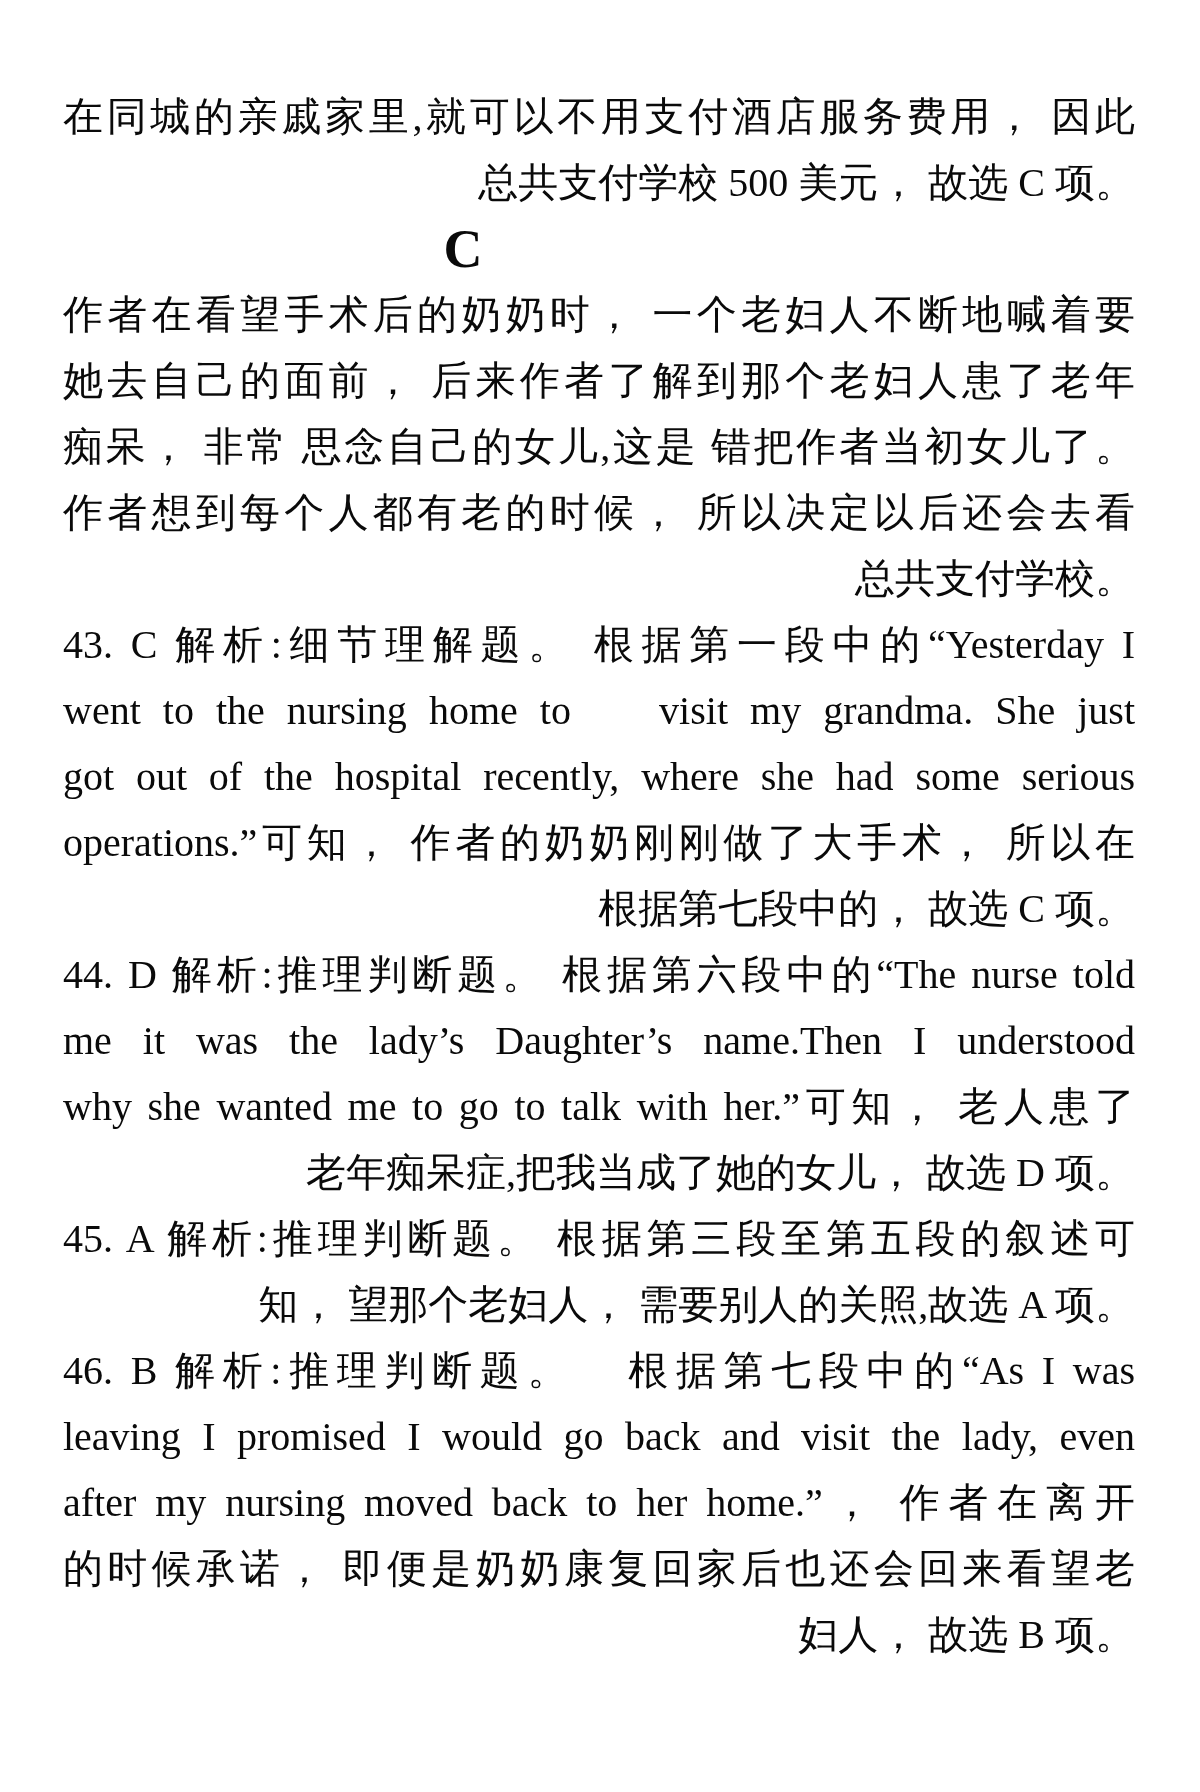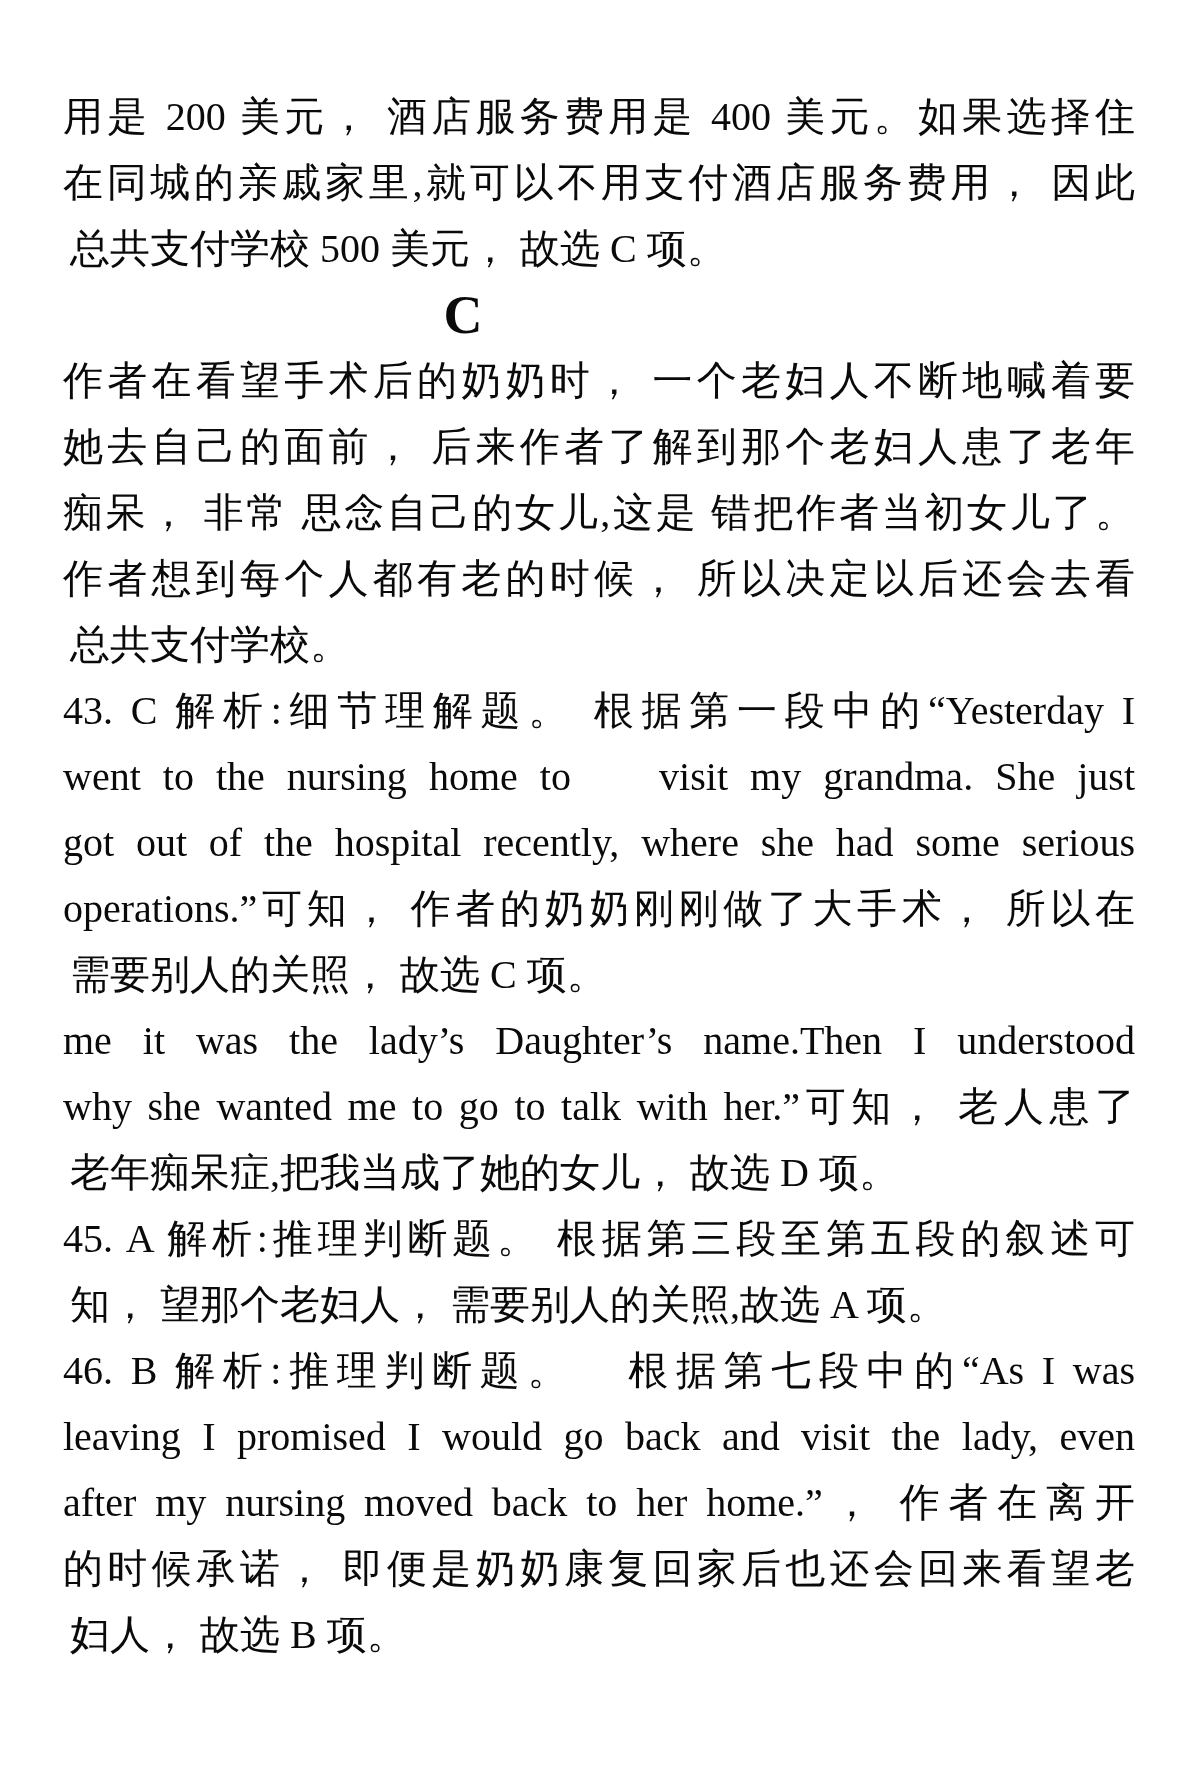--- a/index.html
+++ b/index.html
@@ -21,54 +21,53 @@
     overflow: hidden;
   }
   .line {
     width: 100%;
   }
   .justify {
     text-align: justify;
     text-align-last: justify;
   }
   .left {
-    text-align: left;
-    margin-left: 7px;
+    text-align: right;
   }
   .heading {
     font-weight: bold;
     font-size: 54px;
     line-height: 66px;
     text-align: center;
     padding-right: 272px;
     box-sizing: border-box;
   }
 </style>
 </head>
 <body>
 
 <div class="page">
-  <div class="line justify">用是 200 美元， 酒店服务费用是 400 美元。如果选择住</div>
   <div class="line justify">在同城的亲戚家里,就可以不用支付酒店服务费用， 因此</div>
   <div class="line left">总共支付学校 500 美元， 故选 C 项。</div>
 
   <div class="line heading">C</div>
 
   <div class="line justify">作者在看望手术后的奶奶时， 一个老妇人不断地喊着要</div>
   <div class="line justify">她去自己的面前， 后来作者了解到那个老妇人患了老年</div>
   <div class="line justify">痴呆， 非常 思念自己的女儿,这是 错把作者当初女儿了。</div>
   <div class="line justify">作者想到每个人都有老的时候， 所以决定以后还会去看</div>
   <div class="line left">总共支付学校。</div>
 
   <div class="line justify">43. C 解析:细节理解题。 根据第一段中的“Yesterday I</div>
   <div class="line justify">went to the nursing home to&nbsp;&nbsp;&nbsp; visit my grandma. She just</div>
   <div class="line justify">got out of the hospital recently, where she had some serious</div>
   <div class="line justify">operations.”可知， 作者的奶奶刚刚做了大手术， 所以在</div>
-  <div class="line left">需要别人的关照， 故选 C 项。</div>
+  <div class="line left">根据第七段中的， 故选 C 项。</div>
 
+  <div class="line justify">44. D 解析:推理判断题。 根据第六段中的“The nurse told</div>
   <div class="line justify">me it was the lady’s Daughter’s name.Then I understood</div>
   <div class="line justify">why she wanted me to go to talk with her.”可知， 老人患了</div>
   <div class="line left">老年痴呆症,把我当成了她的女儿， 故选 D 项。</div>
 
   <div class="line justify">45. A 解析:推理判断题。 根据第三段至第五段的叙述可</div>
   <div class="line left">知， 望那个老妇人， 需要别人的关照,故选 A 项。</div>
 
   <div class="line justify">46. B 解析:推理判断题。&nbsp;&nbsp; 根据第七段中的“As I was</div>
   <div class="line justify">leaving I promised I would go back and visit the lady, even</div>
   <div class="line justify">after my nursing moved back to her home.”， 作者在离开</div>

